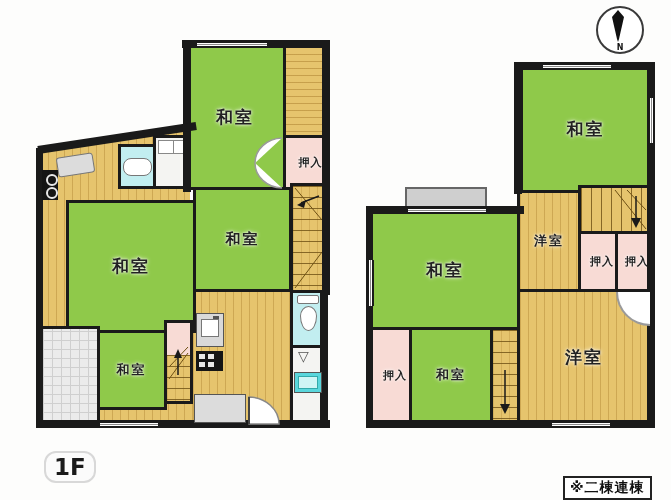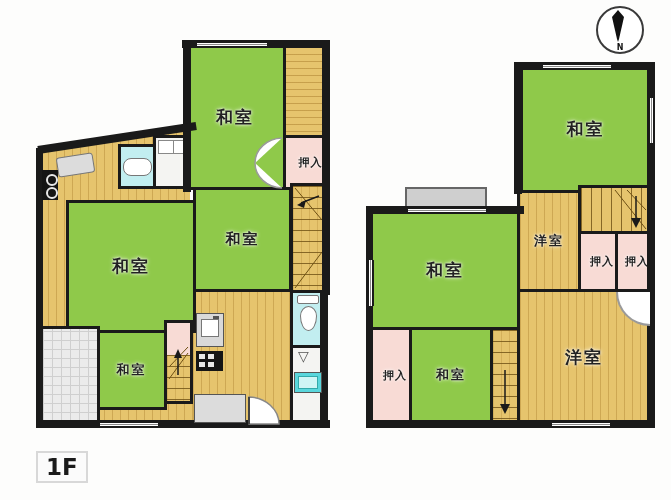--- a/index.html
+++ b/index.html
@@ -206,16 +206,17 @@
   <div class="winh" style="left:408px;top:207px;width:78px;"></div>
   <div class="winv" style="left:367px;top:260px;height:46px;"></div>
 
   <div class="compass" style="left:596px;top:6px;">
     <svg width="40" height="40" viewBox="0 0 40 40" style="position:absolute;left:0;top:0;">
       <polygon points="20,2 26,9 21,31 20,34 19,31 14,9" fill="#111"></polygon>
     </svg>
     <span style="position:absolute;left:0;right:0;bottom:0px;text-align:center;font-size:8px;font-weight:700;color:#111;">N</span>
   </div>
 
-  <div class="floor-tag" style="left:36px;top:451px;">1F</div>
-
+  <div class="floor-tag" style="left:44px;top:451px;border-radius:12px;">1F</div>
+
+  <div class="note-box" style="left:563px;top:476px;">※二棟連棟</div>
 
 </div>
 
 </body></html>

